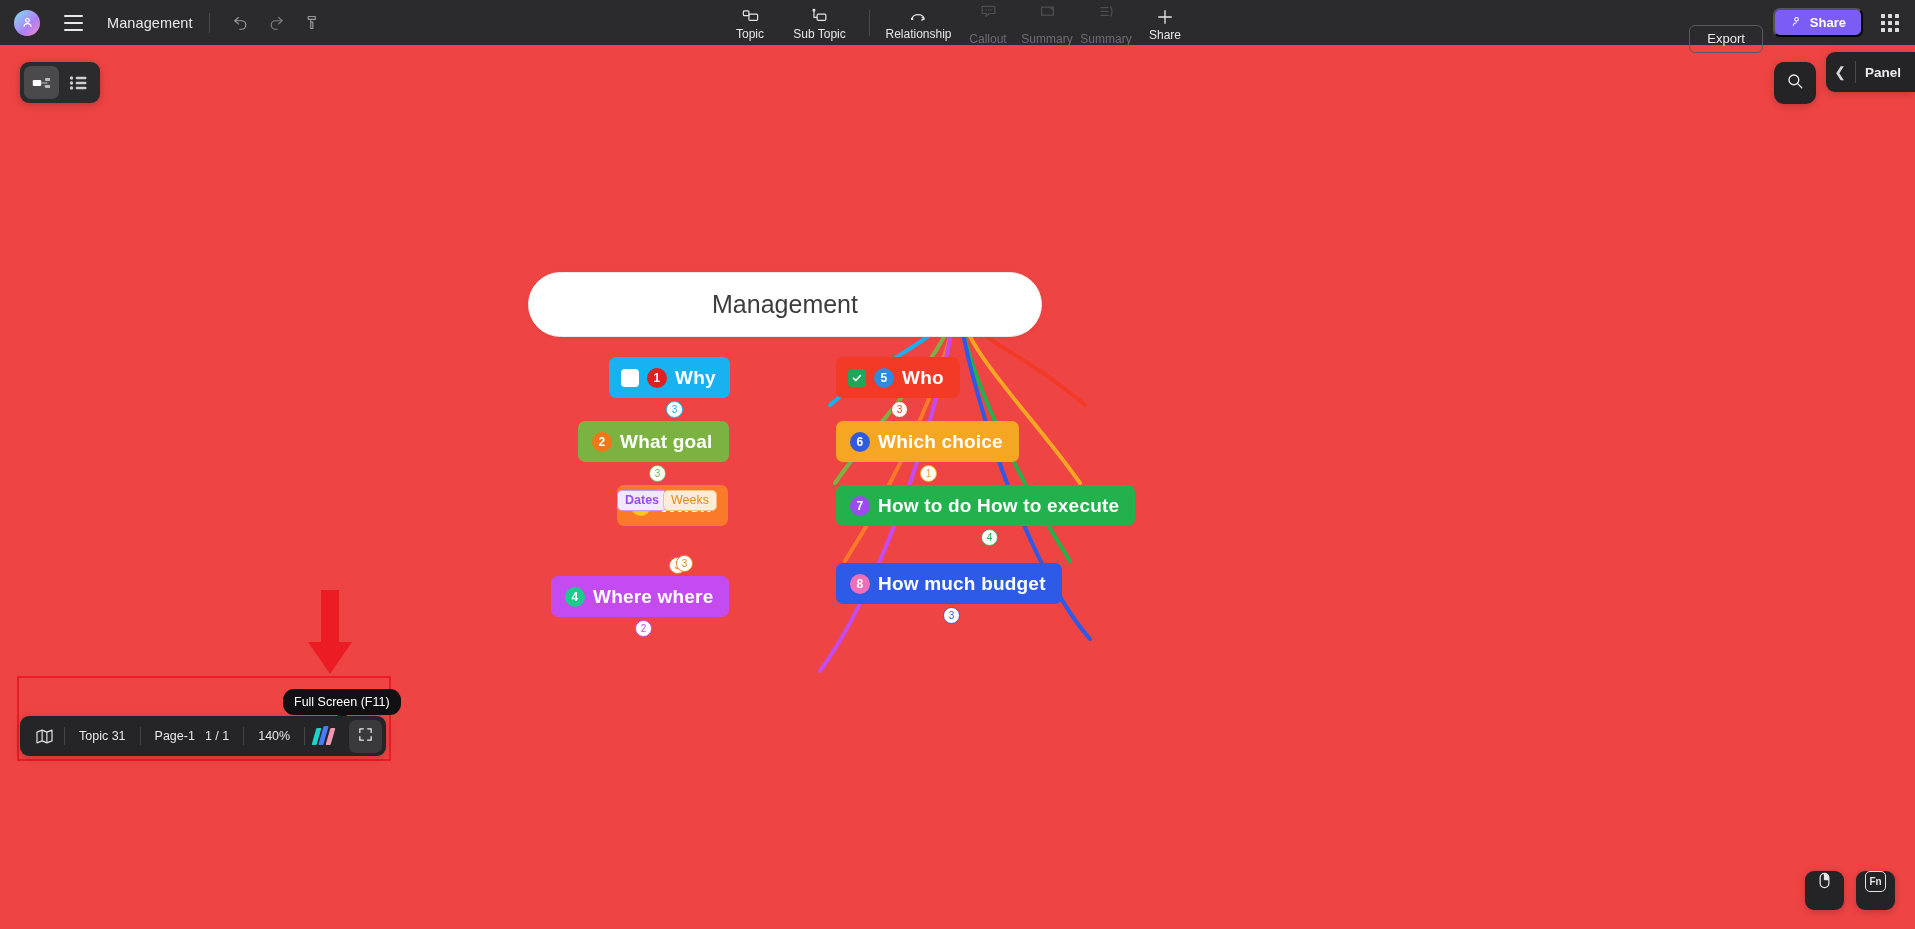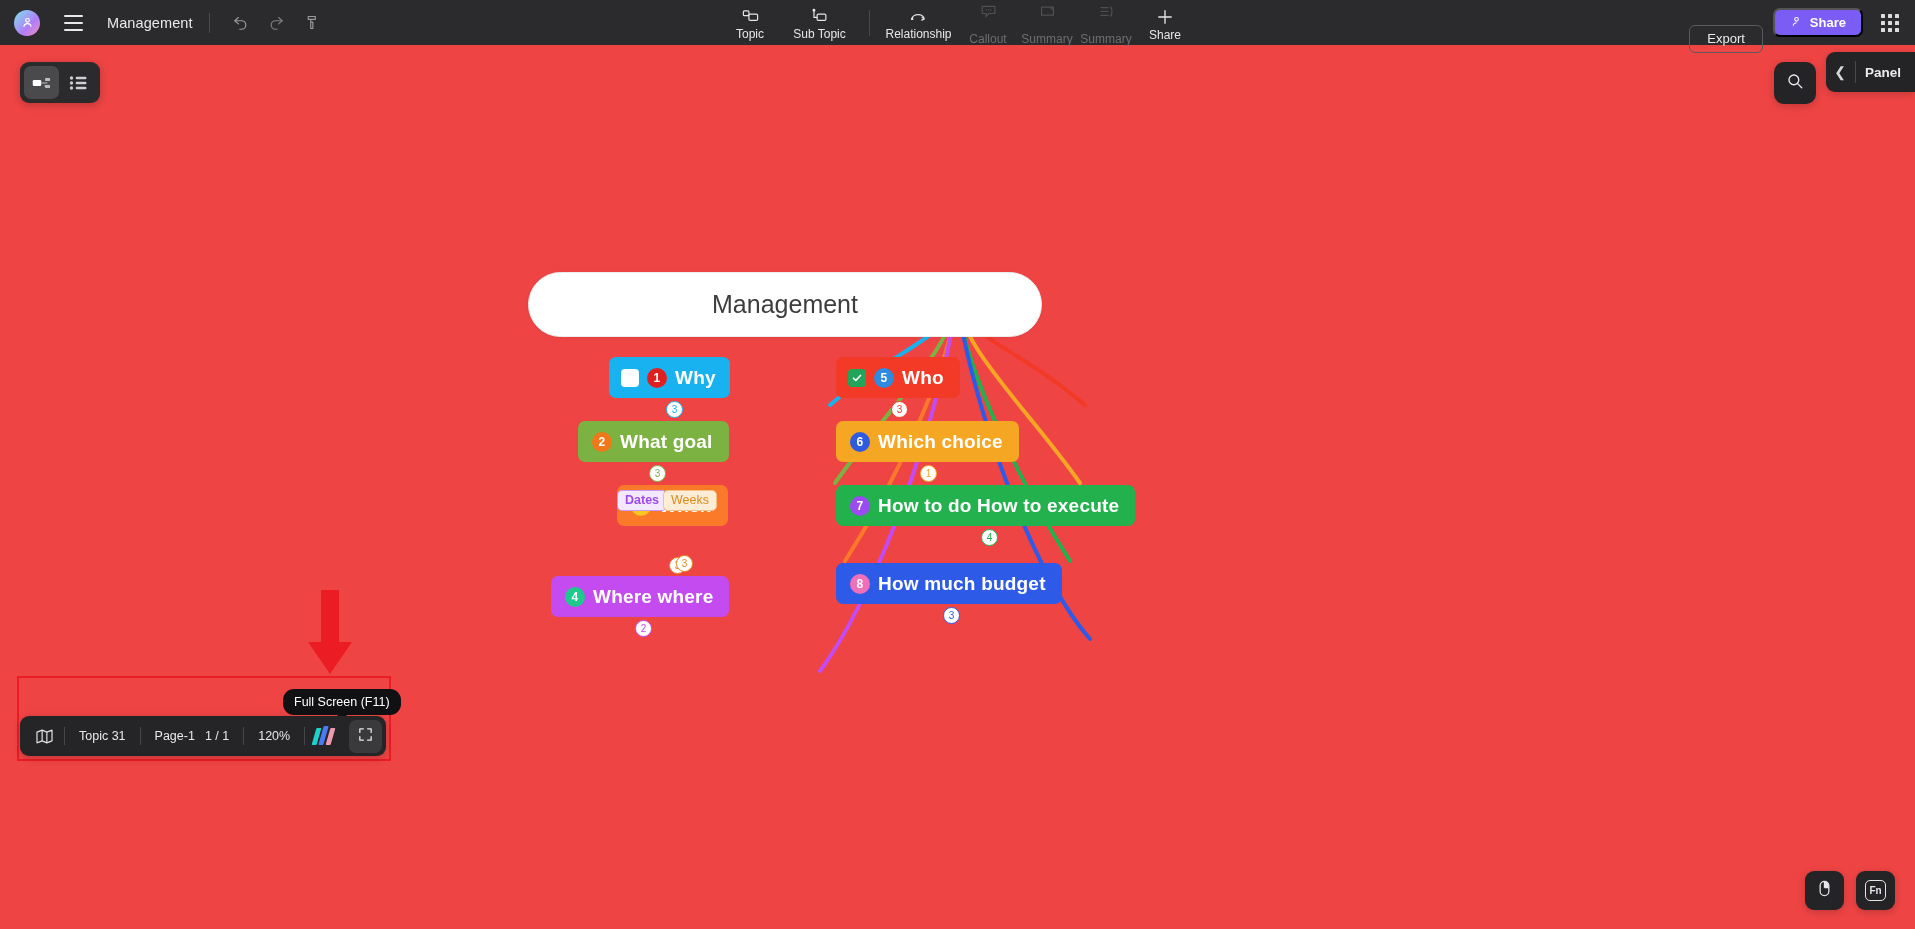--- a/index.html
+++ b/index.html
@@ -175,21 +175,21 @@
   }
   .tooltip:after {
     content: ""; position: absolute; left: 50%; bottom: -5px; transform: translateX(-50%);
     border-left: 6px solid transparent; border-right: 6px solid transparent;
     border-top: 6px solid #111114;
   }
 
   .fab-group { position: absolute; right: 20px; top: 871px; display: flex; gap: 12px; }
   .fab {
     width: 39px; height: 39px; border-radius: 9px; background: #242426;
-    display: flex; align-items: center; justify-content: center;
+    display: flex; justify-content: center;
     box-shadow: 0 2px 8px rgba(0,0,0,.2);
   }
   .fn-box {
     width: 21px; height: 21px; border: 1.6px solid #e4e4e5; border-radius: 5px;
     display: flex; align-items: center; justify-content: center;
     color: #e4e4e5; font-size: 10px; font-weight: 700;
   }
 </style>
 </head>
 <body>
@@ -448,21 +448,21 @@
     </div>
     <div class="bb-sep"></div>
     <div class="bb-item">Topic 31</div>
     <div class="bb-sep"></div>
     <div class="bb-item">
       <span>Page-1</span>
       <span style="display:inline-block;width:10px"></span>
       <span>1 / 1</span>
     </div>
     <div class="bb-sep"></div>
-    <div class="bb-item">120%</div>
+    <div class="bb-item">140%</div>
     <div class="bb-sep"></div>
     <div class="bb-icon">
       <div class="ai-icon">
         <i style="background:#19d4c8"></i>
         <i style="background:#4a7bf7; height:19px"></i>
         <i style="background:#f09ab0"></i>
       </div>
     </div>
     <div class="fs-btn">
       <span>

